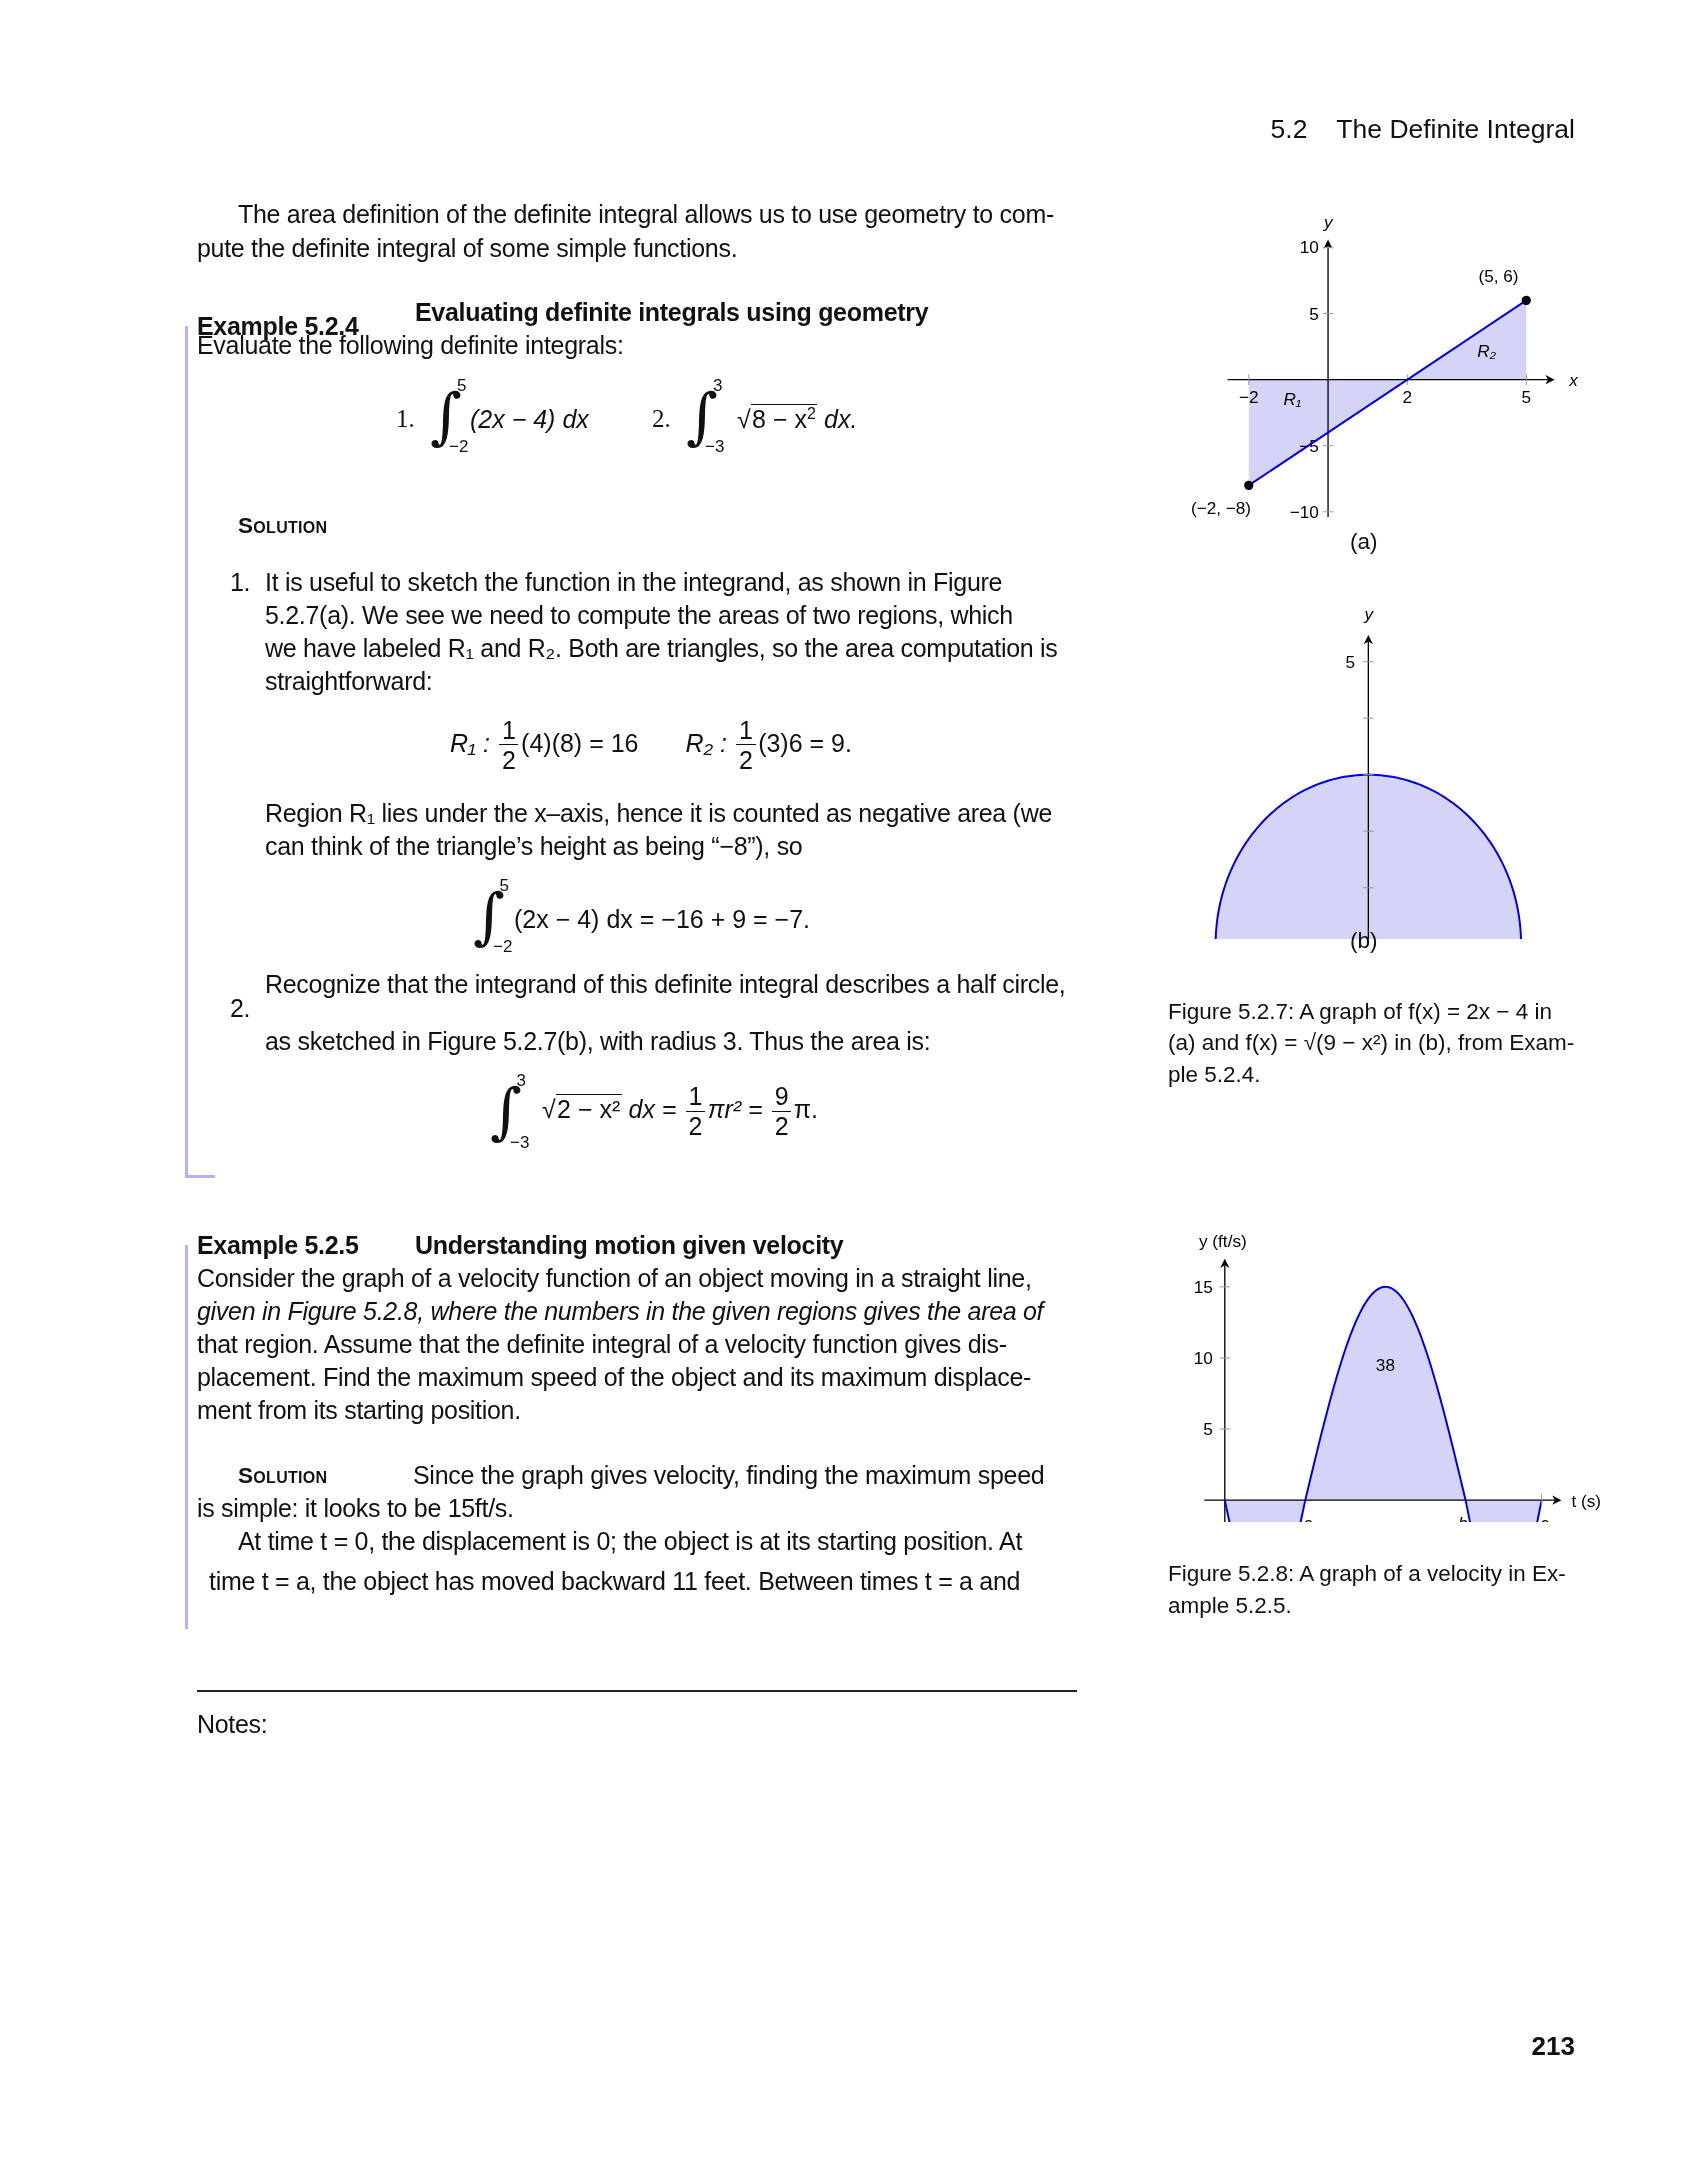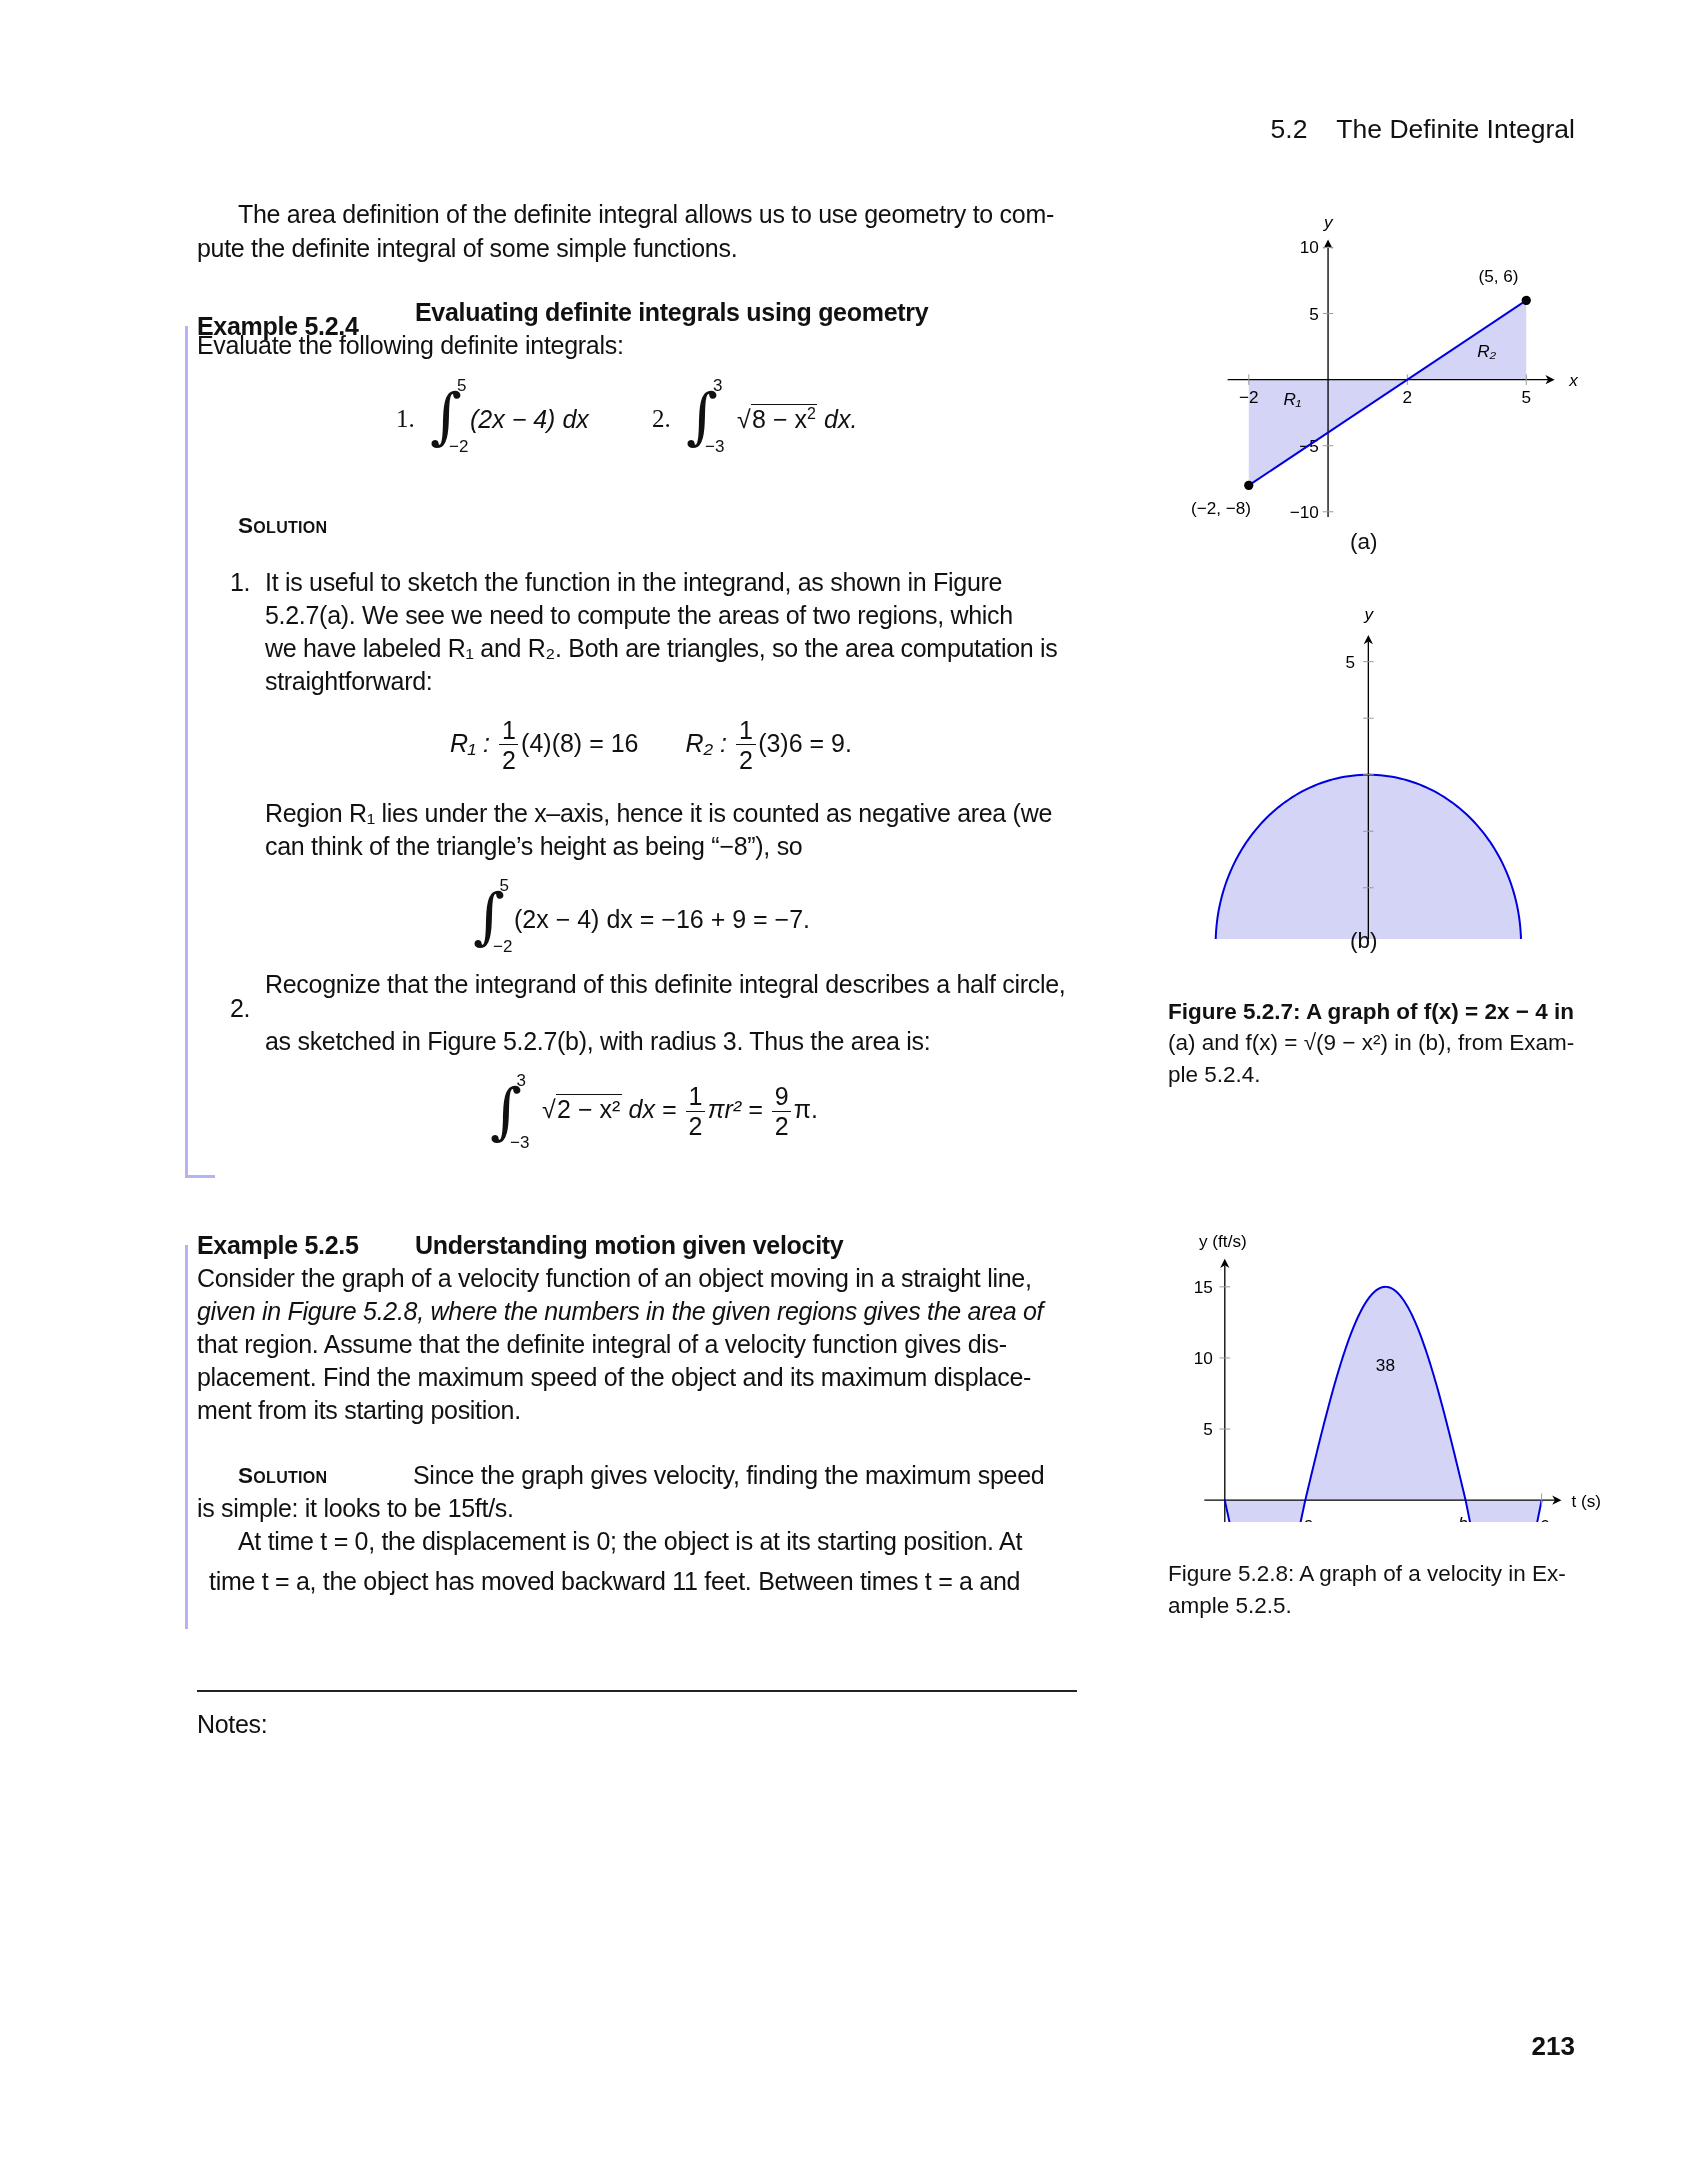--- a/index.html
+++ b/index.html
@@ -174,21 +174,21 @@
       <line x1="310" y1="462.5" x2="326" y2="462.5" stroke="#999" stroke-width="1.5"></line>
       <line x1="310" y1="377" x2="326" y2="377" stroke="#999" stroke-width="1.5"></line>
       <line x1="310" y1="291.5" x2="326" y2="291.5" stroke="#999" stroke-width="1.5"></line>
       <line x1="310" y1="206" x2="326" y2="206" stroke="#999" stroke-width="1.5"></line>
       <line x1="310" y1="120.5" x2="326" y2="120.5" stroke="#999" stroke-width="1.5"></line>
       <text x="298" y="129.5" font-size="26" text-anchor="end">5</text>
     </g>
 </svg>
 <div class="abs" style="left:1350px; top:928px; font-size:22.5px;">(b)</div>
 
-<div class="abs caption" style="left:1168px; top:996px;font-weight:bold;">Figure 5.2.7: A graph of f(x) = 2x − 4 in</div>
+<div class="abs caption" style="left:1168px; top:996px;">Figure 5.2.7: A graph of f(x) = 2x − 4 in</div>
 <div class="abs caption" style="left:1168px; top:1027px;">(a) and f(x) = √(9 − x²) in (b), from Exam-</div>
 <div class="abs caption" style="left:1168px; top:1059px;">ple 5.2.4.</div>
 
 <svg class="abs" id="fig-c" style="left:1158px; top:1178px;" width="463" height="344" viewBox="0 0 700 520">
   <g id="fc-layer">
       <path d="M101,487 L101,487 L102.520825,494.1747313299698 L104.04165,501.33839974426365 L105.562475,508.4799593854198 L107.0833,515.5883984861022 L108.604125,522.6527563484474 L110.12495,529.6621402446667 L111.645775,536.6057422128423 L113.1666,543.4728557220217 L114.687425,550.2528921809118 L116.20824999999999,556.9353972647201 L117.729075,563.510067034965 L119.2499,569.9667638274021 L120.770725,576.2955318835685 L122.29155,582.4866127018397 L123.812375,588.5304600843323 L125.3332,594.4177548564495 L126.854025,600.1394192363721 L128.37485,605.686630832341 L129.895675,611.0508362461451 L131.41649999999998,616.2237642618416 L132.937325,621.1974385993715 L134.45815,625.9641902134056 L135.978975,630.5166691184561 L137.4998,634.8478557220217 L139.020625,638.9510716482902 L140.54145,642.8199900357104 L142.062275,646.4486452925537 L143.5831,649.8314422954243 L145.103925,652.9631650165336 L146.62475,655.8389845664376 L148.145575,658.454466639834 L149.6664,660.8055783529393 L151.187225,662.888694461904 L152.70805,664.7006029526754 L154.22887500000002,666.2385099936904 L155.7497,667.5000442437614 L157.270525,668.4832605085128 L158.79135,669.1866427397291 L160.312175,669.6091063729921 L161.833,669.75 L163.353825,669.6091063729921 L164.87465,669.1866427397291 L166.395475,668.4832605085128 L167.91629999999998,667.5000442437614 L169.43712499999998,666.2385099936904 L170.95795,664.7006029526754 L172.47877499999998,662.888694461904 L173.9996,660.8055783529394 L175.520425,658.454466639834 L177.04125,655.8389845664376 L178.562075,652.9631650165336 L180.0829,649.8314422954243 L181.603725,646.4486452925537 L183.12455,642.8199900357104 L184.645375,638.9510716482902 L186.1662,634.8478557220217 L187.687025,630.5166691184561 L189.20785,625.9641902134057 L190.728675,621.1974385993715 L192.2495,616.2237642618416 L193.770325,611.0508362461452 L195.29115000000002,605.686630832341 L196.811975,600.1394192363722 L198.3328,594.4177548564495 L199.85362500000002,588.5304600843323 L201.37445,582.4866127018397 L202.895275,576.2955318835685 L204.41609999999997,569.9667638274022 L205.936925,563.510067034965 L207.45775,556.9353972647202 L208.97857499999998,550.2528921809119 L210.49939999999998,543.4728557220218 L212.020225,536.6057422128423 L213.54104999999998,529.6621402446667 L215.061875,522.6527563484475 L216.5827,515.5883984861022 L218.103525,508.4799593854199 L219.62435,501.3383997442637 L221.145175,494.17473132996986 L222.666,487 Z" fill="#d4d4f7"></path>
       <path d="M222.666,487 L222.666,487 L225.695675,474.33870941770033 L228.72535,461.69694162777 L231.75502500000002,449.0941893198473 L234.7847,436.54988502452557 L237.814375,424.0833711497986 L240.84404999999998,411.71387015647053 L243.873725,399.4604549185135 L246.9034,387.3420193140795 L249.933075,375.3772490925085 L252.96275000000003,363.5845930622585 L255.992425,351.98223464417947 L259.0221,340.5880638339962 L262.051775,329.41964961723204 L265.08145,318.4942128791065 L268.111125,307.8285998511783 L271.1408,297.4392561356774 L274.170475,287.34220134757857 L277.20015,277.55300441351574 L280.229825,268.08675956562627 L283.2595,258.95806306733846 L286.289175,250.18099070699145 L289.31885,241.76907609399 L292.348525,233.73528979095974 L295.3782,226.0920193140795 L298.407875,218.85105003242916 L301.43755,212.0235469958053 L304.467225,205.6200377190229 L307.4969,199.6503959492514 L310.526575,194.12382644141127 L313.55625,189.04885076511005 L316.585925,184.43329416499893 L319.6156,180.28427349481296 L322.64527499999997,176.60818624369875 L325.67495,173.41070067174928 L328.70462499999996,170.69674706995818 L331.7343,168.47051015806807 L334.763975,166.73542263203626 L337.79365,165.49415987106624 L340.82332499999995,164.74863581236684 L343.853,164.5 L346.882675,164.74863581236684 L349.91234999999995,165.49415987106624 L352.94202499999994,166.73542263203626 L355.9717,168.47051015806807 L359.001375,170.69674706995818 L362.03105000000005,173.41070067174934 L365.060725,176.60818624369875 L368.0904,180.28427349481296 L371.120075,184.43329416499887 L374.14975000000004,189.04885076511 L377.17942500000004,194.12382644141132 L380.2091,199.65039594925128 L383.238775,205.62003771902295 L386.26845000000003,212.0235469958053 L389.298125,218.8510500324292 L392.32779999999997,226.09201931407938 L395.357475,233.73528979095968 L398.38715,241.7690760939901 L401.416825,250.18099070699145 L404.44649999999996,258.9580630673383 L407.476175,268.0867595656262 L410.50585,277.5530044135156 L413.535525,287.34220134757857 L416.5652,297.4392561356775 L419.594875,307.8285998511782 L422.62455,318.4942128791063 L425.654225,329.41964961723204 L428.6839,340.5880638339963 L431.71357500000005,351.9822346441796 L434.74325,363.58459306225836 L437.772925,375.3772490925084 L440.80260000000004,387.34201931407955 L443.83227500000004,399.46045491851373 L446.86195000000004,411.7138701564706 L449.891625,424.0833711497985 L452.92130000000003,436.5498850245255 L455.950975,449.0941893198474 L458.98065,461.6969416277701 L462.010325,474.33870941770056 L465.04,486.99999999999994 Z" fill="#d4d4f7"></path>
       <path d="M465.04,487 L465.04,486.99999999999994 L466.47700000000003,494.1747313299698 L467.914,501.33839974426365 L469.351,508.4799593854199 L470.788,515.5883984861023 L472.225,522.6527563484475 L473.66200000000003,529.6621402446667 L475.099,536.6057422128424 L476.536,543.4728557220217 L477.973,550.2528921809119 L479.41,556.9353972647202 L480.84700000000004,563.510067034965 L482.284,569.9667638274022 L483.721,576.2955318835686 L485.158,582.4866127018397 L486.595,588.5304600843324 L488.03200000000004,594.4177548564496 L489.46900000000005,600.1394192363722 L490.906,605.6866308323412 L492.34299999999996,611.050836246145 L493.78000000000003,616.2237642618417 L495.217,621.1974385993715 L496.654,625.9641902134056 L498.091,630.5166691184561 L499.52799999999996,634.8478557220216 L500.965,638.95107164829 L502.402,642.8199900357104 L503.839,646.4486452925537 L505.276,649.8314422954243 L506.71299999999997,652.9631650165336 L508.15,655.8389845664376 L509.587,658.454466639834 L511.024,660.8055783529393 L512.461,662.888694461904 L513.8979999999999,664.7006029526754 L515.335,666.2385099936904 L516.7719999999999,667.5000442437614 L518.2090000000001,668.4832605085128 L519.646,669.1866427397291 L521.0830000000001,669.6091063729921 L522.52,669.75 L523.957,669.6091063729921 L525.394,669.1866427397291 L526.831,668.4832605085128 L528.268,667.5000442437614 L529.7049999999999,666.2385099936904 L531.142,664.7006029526754 L532.579,662.888694461904 L534.0160000000001,660.8055783529393 L535.453,658.454466639834 L536.8900000000001,655.8389845664376 L538.327,652.9631650165336 L539.764,649.8314422954243 L541.201,646.4486452925537 L542.6379999999999,642.8199900357105 L544.075,638.95107164829 L545.512,634.8478557220218 L546.9490000000001,630.5166691184561 L548.386,625.9641902134058 L549.8230000000001,621.1974385993715 L551.26,616.2237642618417 L552.697,611.050836246145 L554.134,605.6866308323412 L555.571,600.1394192363721 L557.008,594.4177548564496 L558.445,588.5304600843322 L559.8820000000001,582.4866127018397 L561.319,576.2955318835686 L562.756,569.9667638274022 L564.193,563.5100670349651 L565.63,556.9353972647202 L567.067,550.2528921809119 L568.5039999999999,543.4728557220218 L569.941,536.6057422128424 L571.3779999999999,529.6621402446668 L572.815,522.6527563484475 L574.252,515.5883984861022 L575.6890000000001,508.4799593854199 L577.126,501.33839974426377 L578.563,494.17473132996975 L580,487 Z" fill="#d4d4f7"></path>
       <line x1="70" y1="487" x2="600" y2="487" stroke="#000" stroke-width="2"></line>
       <path d="M610,487 L596,480 L600,487 L596,494 Z" fill="#000"></path>

